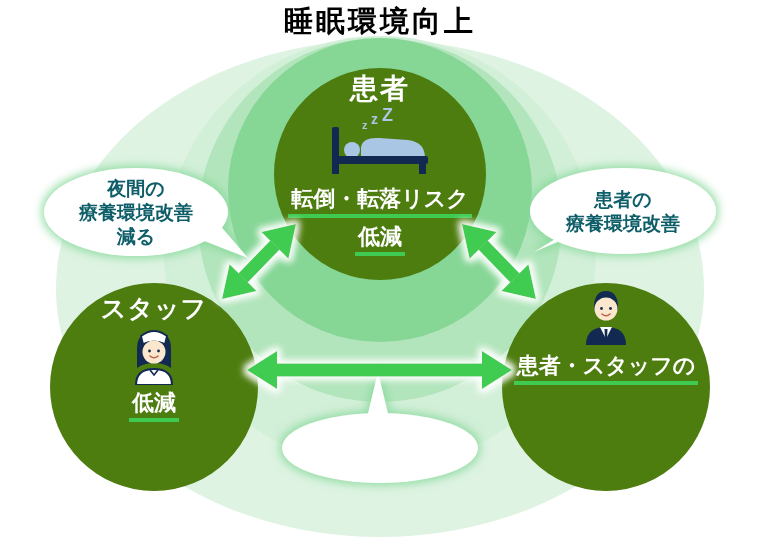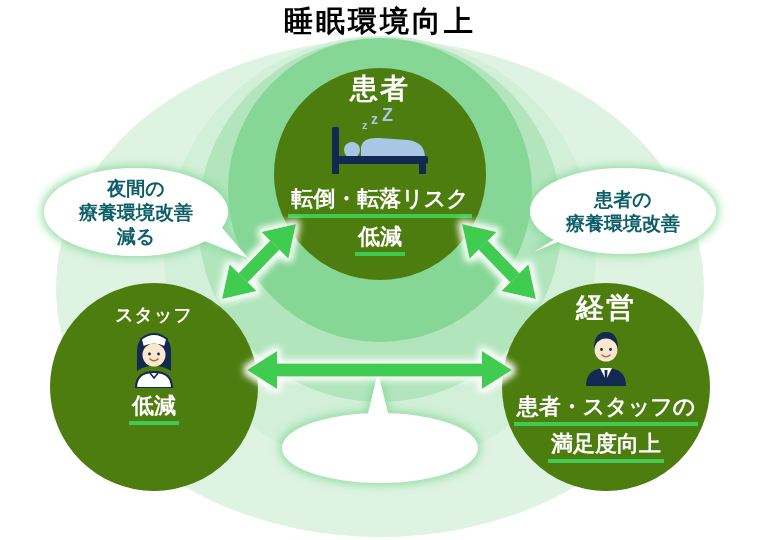--- a/index.html
+++ b/index.html
@@ -17,21 +17,21 @@
   .ring1{left:228px;top:38px;width:304px;height:304px;background:#86d696;}
 
   
   .node{background:#4d7c0f;color:#fff;font-weight:bold;text-align:center;
         display:flex;flex-direction:column;align-items:center;}
   .node-patient{left:274px;top:68px;width:212px;height:212px;}
   .node-staff{left:50px;top:283px;width:208px;height:208px;}
   .node-mgmt{left:502px;top:283px;width:208px;height:208px;}
 
   .node-label{font-size:28px;line-height:1.1;margin-top:6px;letter-spacing:2px;}
-  .node-staff .node-label{font-size:18px;margin-top:23px;letter-spacing:1px;}
+  .node-staff .node-label{font-size:25px;margin-top:12px;letter-spacing:1px;}
   .node-mgmt .node-label{font-size:28px;margin-top:10px;}
   .node-line{font-size:22px;line-height:1.05;}
   .u{display:inline-block;border-bottom:4px solid #3fcb51;padding:0 3px 4px;}
   .node-patient .node-line.first{margin-top:10px;}
   .node-patient .node-line.second{margin-top:7px;}
   .node-staff .node-line.first,.node-mgmt .node-line.first{margin-top:9px;}
   .node-staff .node-line.second,.node-mgmt .node-line.second{margin-top:6px;}
   .node-icon{flex:none;}
 
   
@@ -83,33 +83,31 @@
       <circle cx="25.5" cy="28" r="1.4" fill="#122a52"></circle>
       <circle cx="34.5" cy="28" r="1.4" fill="#122a52"></circle>
       <path d="M26,33 Q30,36.5 34,33" stroke="#c0614a" stroke-width="1.6" fill="none" stroke-linecap="round"></path>
       <path d="M12,62 Q12,46 30,46 Q48,46 48,62 Z" fill="#ffffff" stroke="#122a52" stroke-width="2"></path>
       <path d="M26,47 L30,52 L34,47" stroke="#122a52" stroke-width="1.6" fill="none"></path>
     </svg>
     <div class="node-line second"><span class="u">低減</span></div>
   </div>
 
   <div class="abs round node node-mgmt">
-    <div class="node-label">経営</div>
     <svg class="node-icon" width="64" height="62" viewBox="0 0 64 62">
       <path d="M20,28 Q19,8 32,8 Q45,8 44,28 Q41,16 32,16 Q23,16 20,28 Z" fill="#122a52"></path>
       <circle cx="32" cy="26" r="11.5" fill="#fbe7cd"></circle>
       <circle cx="27.5" cy="25.5" r="1.4" fill="#122a52"></circle>
       <circle cx="36.5" cy="25.5" r="1.4" fill="#122a52"></circle>
       <path d="M28,31 Q32,34.5 36,31" stroke="#c0614a" stroke-width="1.6" fill="none" stroke-linecap="round"></path>
       <path d="M12,62 Q12,44 32,44 Q52,44 52,62 Z" fill="#122a52"></path>
       <polygon points="26,44 32,56 38,44" fill="#ffffff"></polygon>
       <polygon points="30.5,46 33.5,46 33,57 32,59 31,57" fill="#122a52"></polygon>
     </svg>
     <div class="node-line first"><span class="u">患者・スタッフの</span></div>
-    <div class="node-line second"><span class="u">満足度向上</span></div>
   </div>
 
   <svg class="abs overlay" width="760" height="540" viewBox="0 0 760 540">
     <defs>
       <filter id="greenGlow" x="-40%" y="-40%" width="180%" height="180%">
         <feMorphology in="SourceAlpha" operator="dilate" radius="2" result="dil"></feMorphology>
         <feGaussianBlur in="dil" stdDeviation="5" result="blur"></feGaussianBlur>
         <feFlood flood-color="#86d99a" flood-opacity="0.9" result="col"></feFlood>
         <feComposite in="col" in2="blur" operator="in" result="halo"></feComposite>
         <feMerge>

